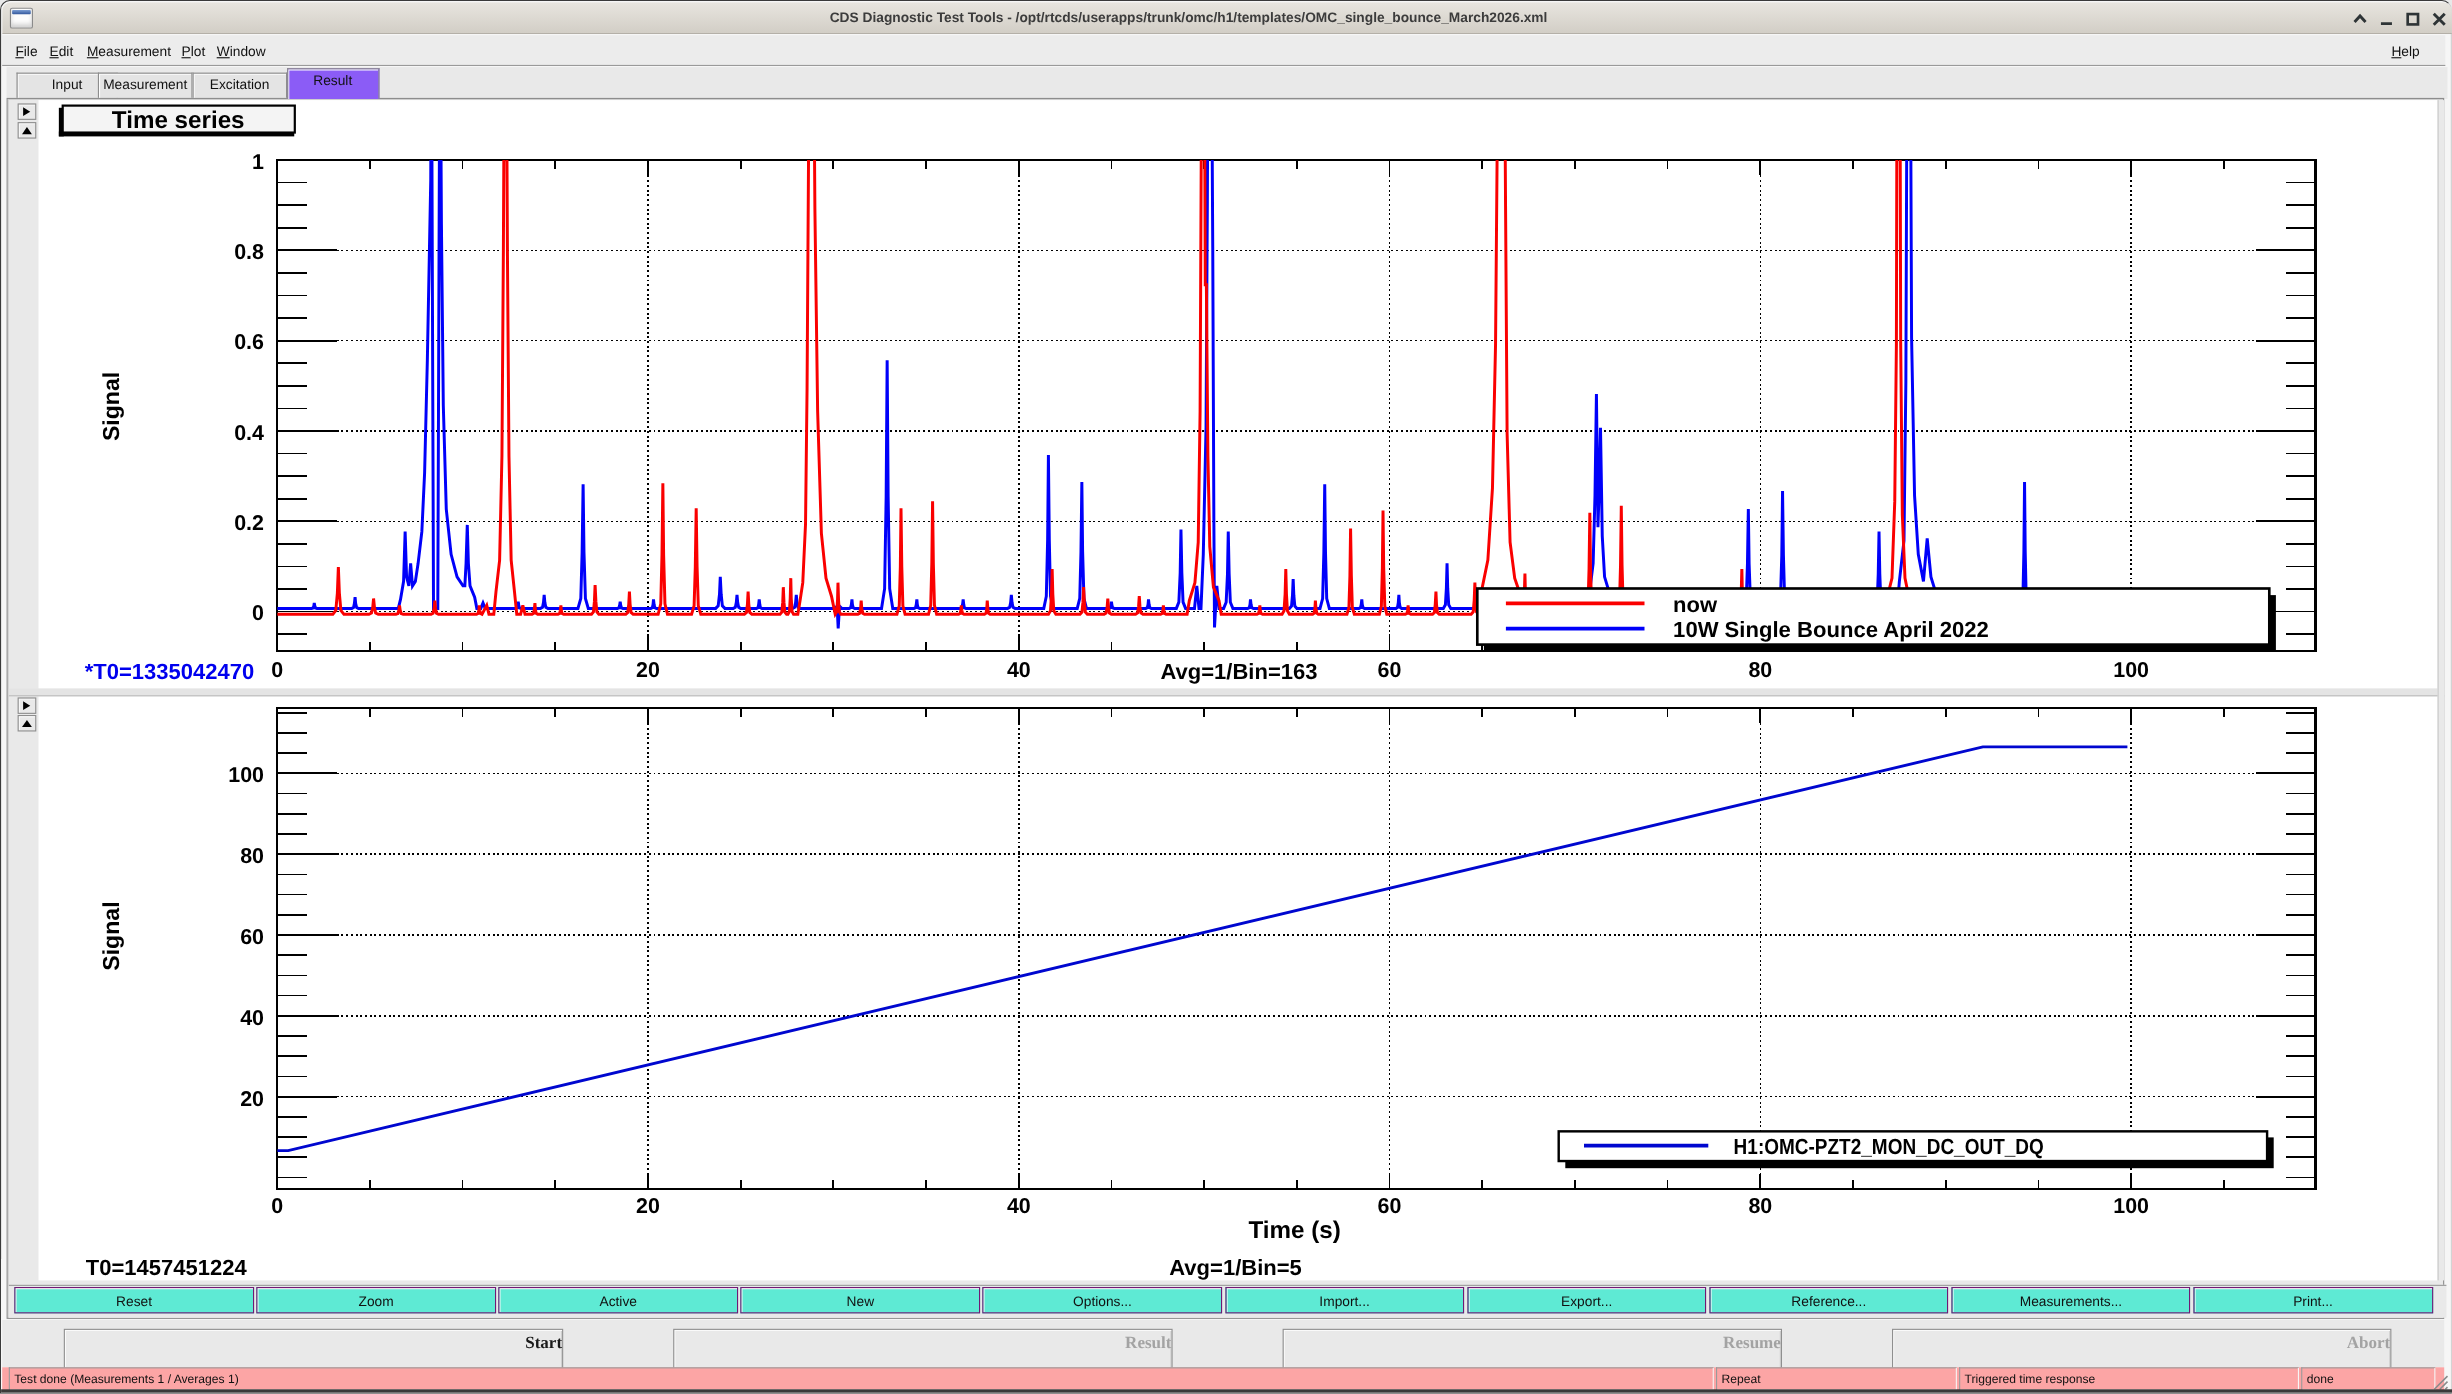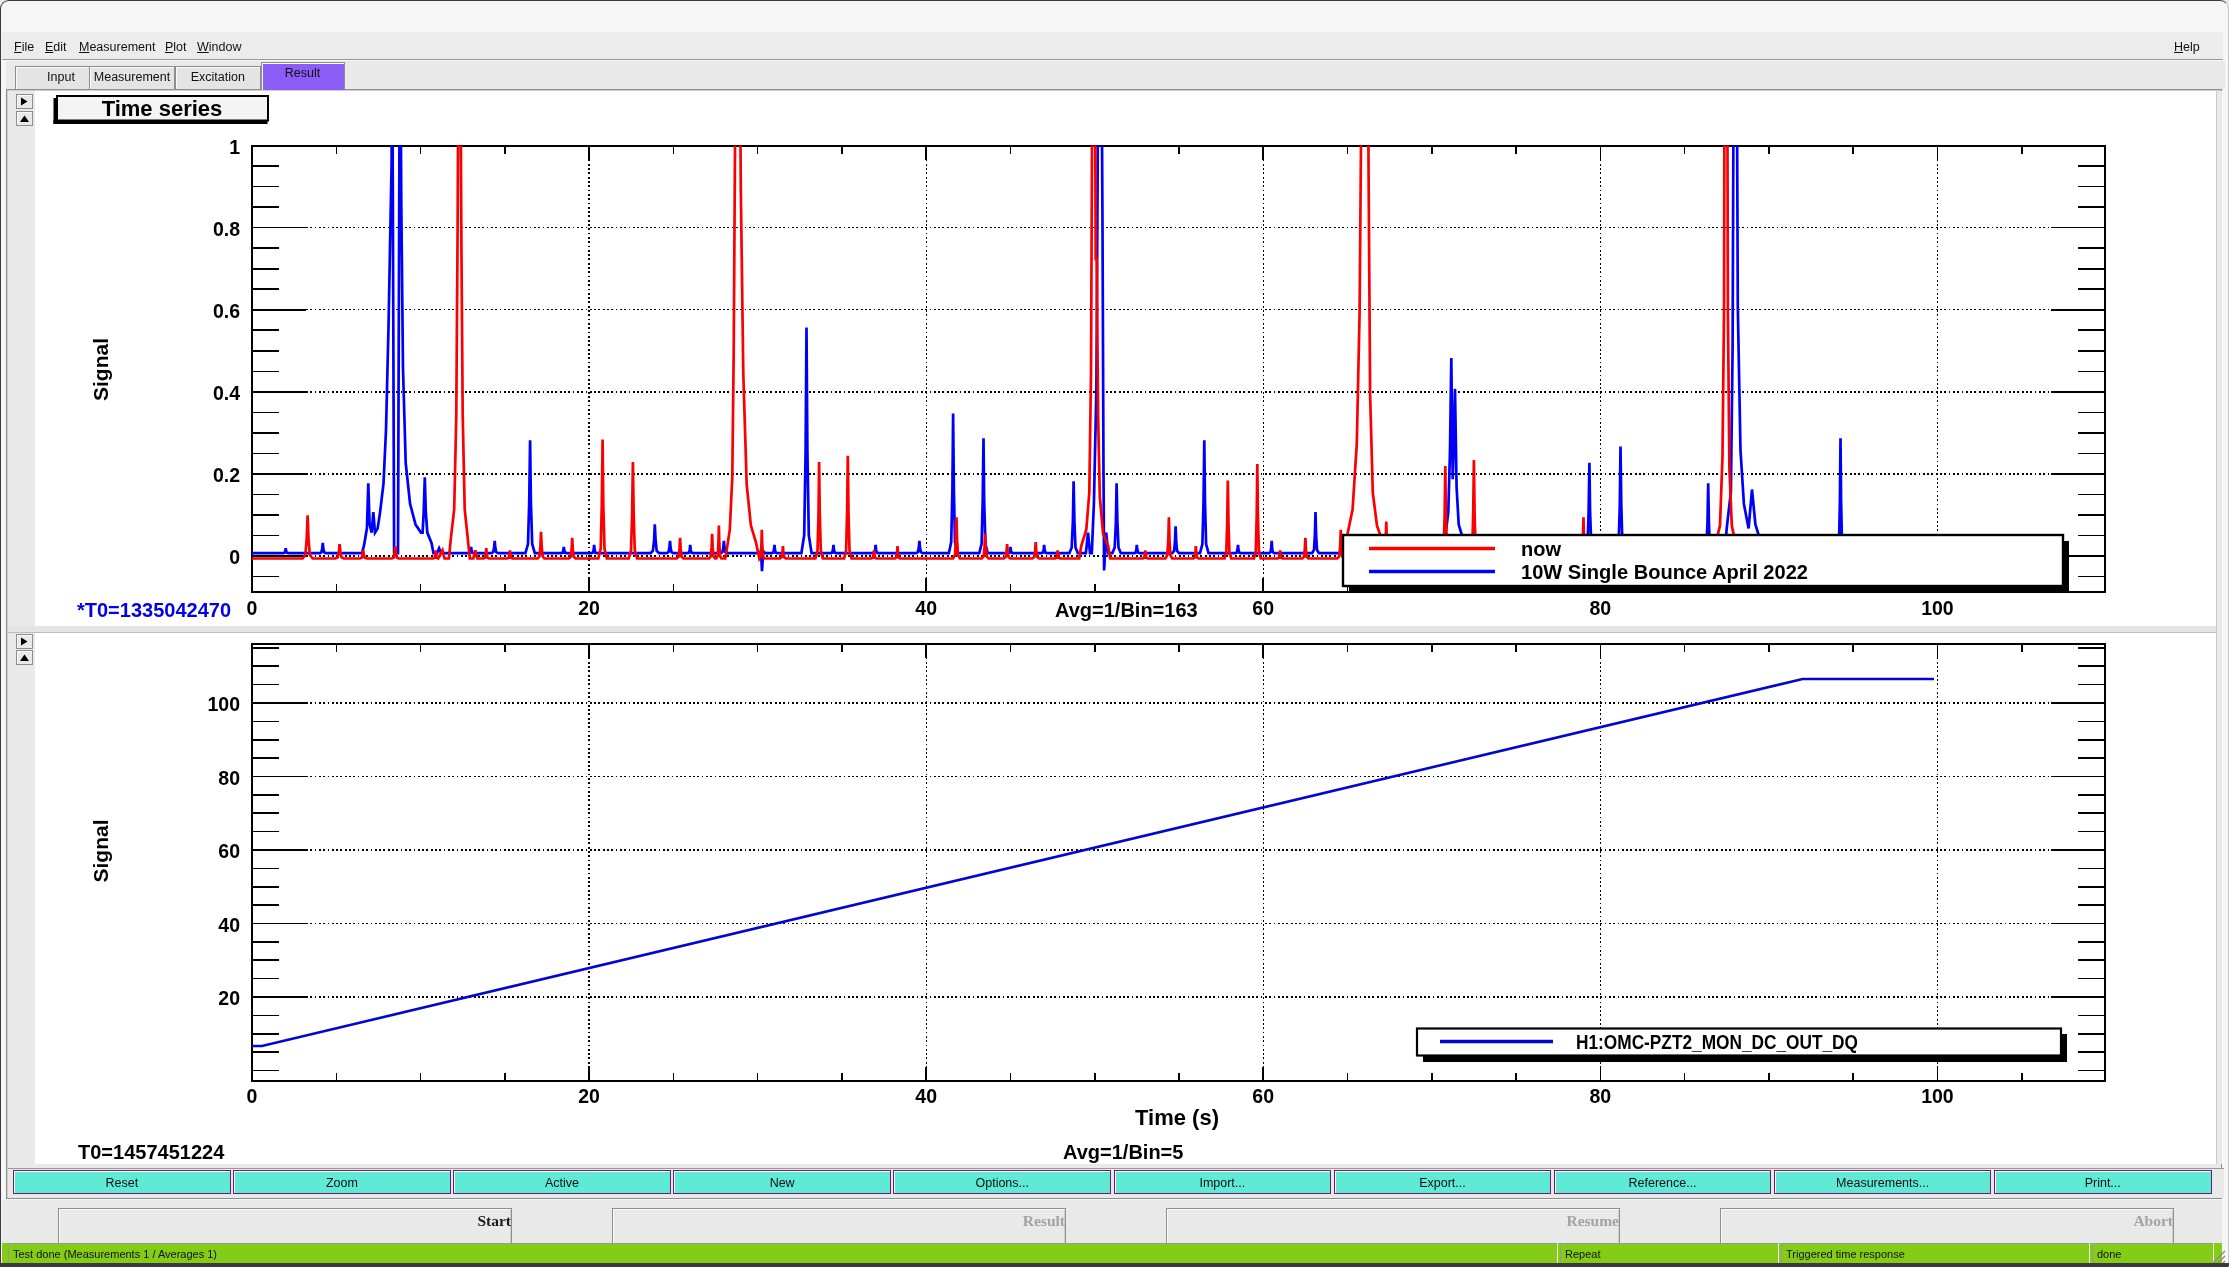--- a/index.html
+++ b/index.html
@@ -37,29 +37,47 @@
 #btnrow{position:absolute;left:1px;top:1078px;width:2216px;height:30px;
  border-top:1px solid #9a9a9a;background:#e9e9e9}
 .b1{position:absolute;top:1px;width:217.7px;height:24px;background:#5eead4;
  border:1px solid #701a75;box-shadow:inset 1px 1px 0 #f8f8f8;
  text-align:center;font-size:12.5px;padding-top:5px;color:#111}
 #runrow{position:absolute;left:1px;top:1199px;width:2220px;height:43px;background:#e9e9e9}
 .b2{position:absolute;top:8px;width:454px;height:38px;background:#e9e9e9;
  border:1px solid #8f8f8f;box-shadow:inset 1px 1px 0 #fafafa,inset -1px -1px 0 #cfcfcf;
  text-align:right;font:bold 15.5px "Liberation Serif",serif;color:#1a1a1a;padding-top:3px}
 .b2.dis{color:#a3a3a3}
-#status{position:absolute;left:1px;top:1242px;width:2220px;height:22px;background:#84cc16}
+#status{position:absolute;left:1px;top:1242px;width:2220px;height:22px;background:#fca5a5}
 .sf{position:absolute;top:0;height:21px;border:1px solid;border-color:#9a9a9a #f6f6f6 #f6f6f6 #9a9a9a;
  font-size:11px;color:#111;padding:4px 0 0 4px}
 #grip{position:absolute;right:2px;top:1249px;width:14px;height:14px}
 #botline{position:absolute;left:0;bottom:0;width:2229px;height:3px;background:#3a3a3a}
 .wc{position:absolute;top:8px;width:15px;height:15px}
 </style></head>
 <body>
 <div id="win">
+ <div id="title">
+   <div class="txt">CDS Diagnostic Test Tools - /opt/rtcds/userapps/trunk/omc/h1/templates/OMC_single_bounce_March2026.xml</div>
+   <div id="icon">
+        <div class="bar"></div>
+      </div>
+   <svg class="wc" style="left:2136px" viewBox="0 0 15 15">
+        <path d="M2.5 10L7.5 4.5L12.5 10" fill="none" stroke="#2e3436" stroke-width="2.6"></path>
+      </svg>
+   <svg class="wc" style="left:2160px" viewBox="0 0 15 15">
+        <path d="M2.5 11.5H12.5" fill="none" stroke="#2e3436" stroke-width="2.6"></path>
+      </svg>
+   <svg class="wc" style="left:2184px" viewBox="0 0 15 15">
+        <rect x="2.8" y="2.8" width="9.4" height="9.4" fill="none" stroke="#2e3436" stroke-width="2.4"></rect>
+      </svg>
+   <svg class="wc" style="left:2208px" viewBox="0 0 15 15">
+        <path d="M2.5 2.5L12.5 12.5M12.5 2.5L2.5 12.5" fill="none" stroke="#2e3436" stroke-width="2.6"></path>
+      </svg>
+ </div>
  <div id="menubar">
       <span class="mi" style="left:12px"><u>F</u>ile</span>
       <span class="mi" style="left:43px"><u>E</u>dit</span>
       <span class="mi" style="left:77px"><u>M</u>easurement</span>
       <span class="mi" style="left:163px"><u>P</u>lot</span>
       <span class="mi" style="left:195px"><u>W</u>indow</span>
       <span class="mi" style="left:2172px"><u>H</u>elp</span>
     </div>
  <div id="tabrow">
       <div class="tab" style="left:9px;width:92px">Input</div>

